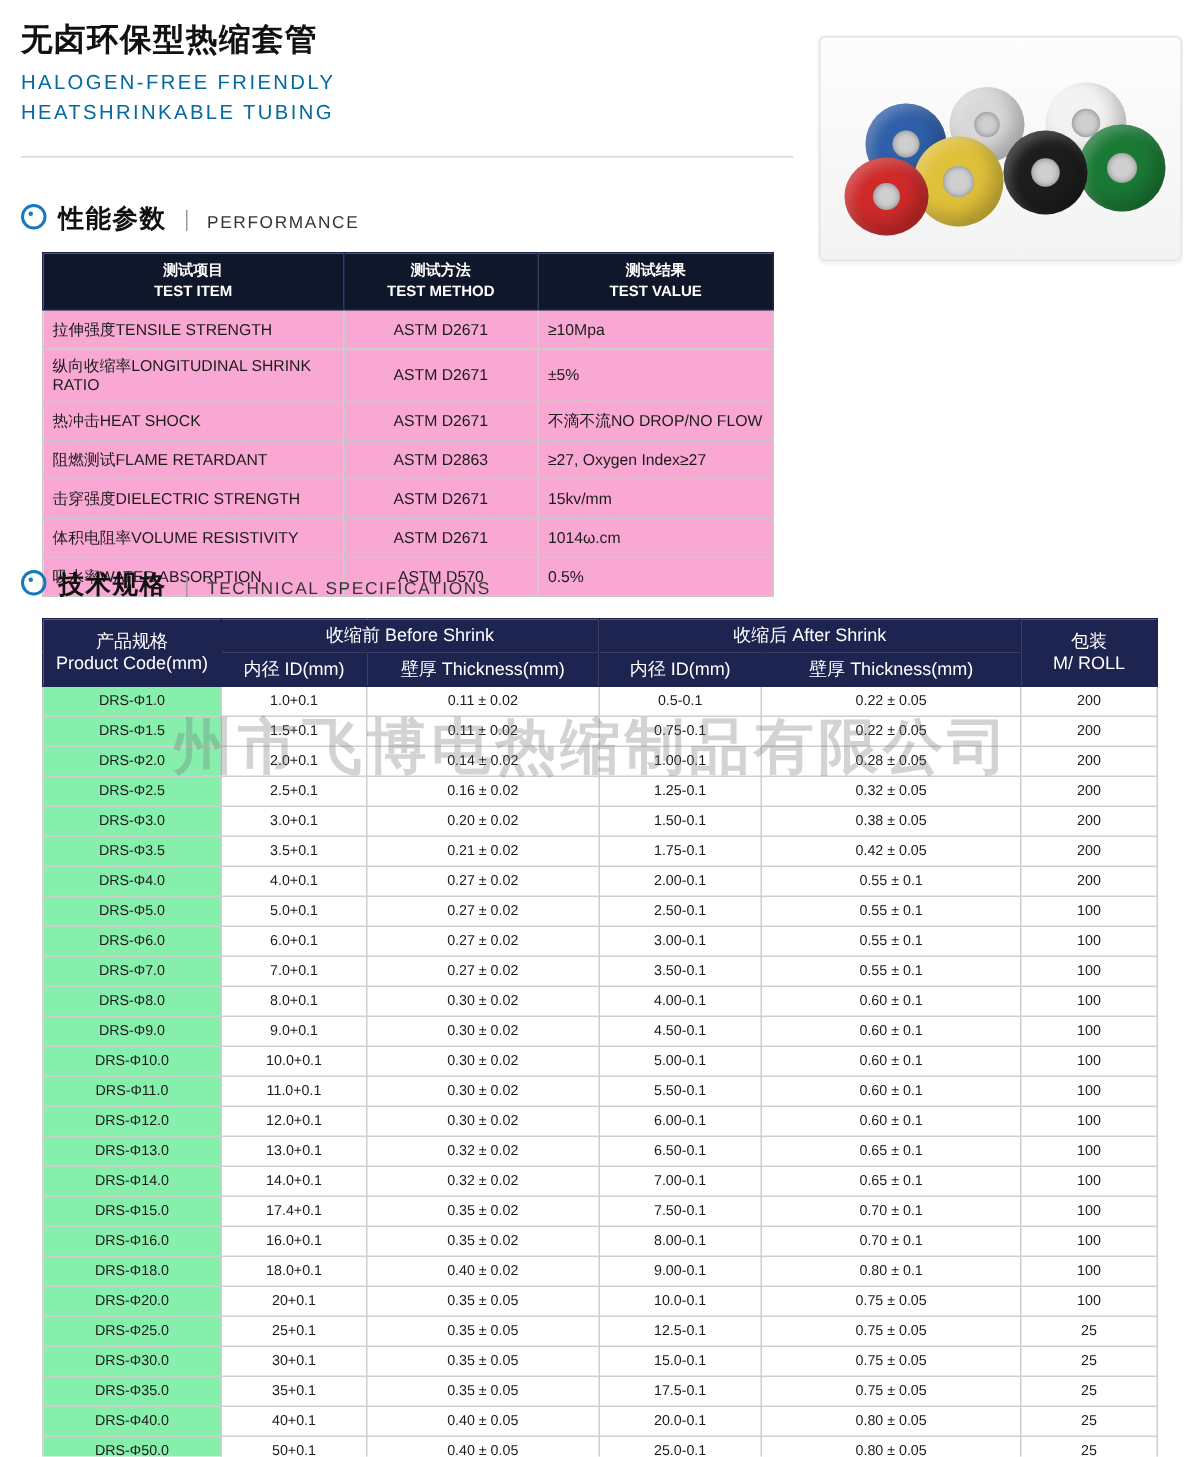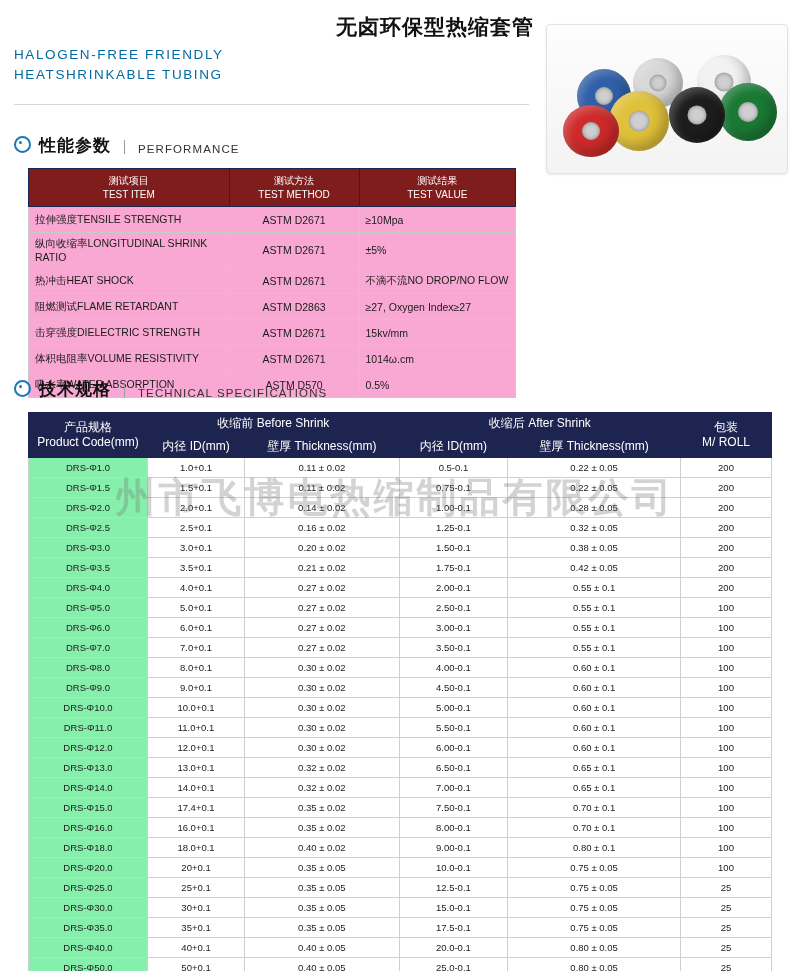--- a/index.html
+++ b/index.html
@@ -10,21 +10,21 @@
     color:#1b1b1b;
     position:relative;
     overflow:hidden;
   }
   .page{position:relative;width:800px;height:971px;}
 
   
   .header{position:absolute;left:14px;top:14px;width:520px;}
   .title-cn{
     font-size:21px;font-weight:bold;letter-spacing:1px;
-    color:#111;margin:0 0 6px 0;line-height:1.2;text-align:right;
+    color:#111;margin:0 0 6px 0;line-height:1.2;
   }
   .title-en{
     font-size:13.5px;letter-spacing:1.6px;color:#0369a1;line-height:1.5;
     font-family:"Liberation Sans", sans-serif;
   }
   .title-rule{
     position:absolute;left:14px;top:104px;width:515px;height:0;
     border-top:1px solid #d7d7d7;
   }
 
@@ -61,21 +61,21 @@
   .sec-bar{width:1px;height:14px;background:#9a9a9a;margin:0 5px 3px 5px;}
   .sec-en{font-size:11.5px;color:#333;letter-spacing:1.1px;margin-bottom:2px;}
 
   
   table{border-collapse:collapse;}
   .perf{
     position:absolute;left:28px;top:168px;width:488px;
     font-size:10.5px;
   }
   .perf th{
-    background:#7f1d1d;color:#fff;font-weight:normal;
+    background:#0f172a;color:#fff;font-weight:bold;
     border:1px solid #1e2450;padding:5px 20px;line-height:1.35;
     font-size:10px;text-align:center;
   }
   .perf td{
     border:1px solid #c9c9c9;padding:4px 6px;height:17px;color:#1b1b1b;
     background:#f9a8d4;
   }
   .perf td.c{text-align:center;}
 
   .spec{

